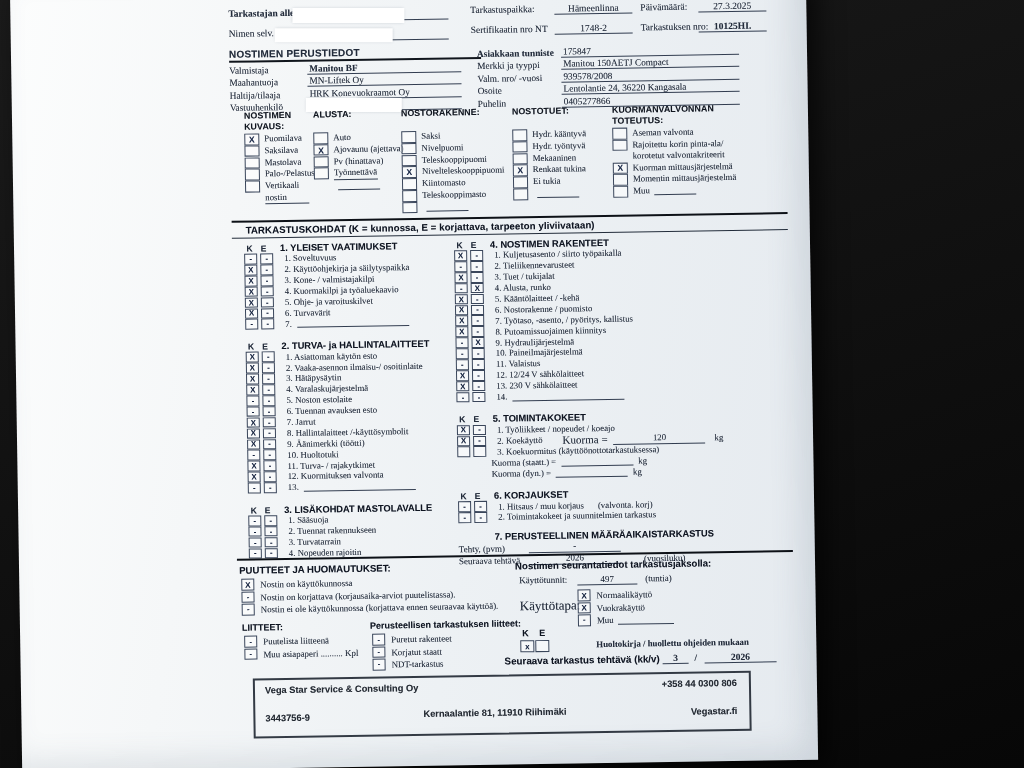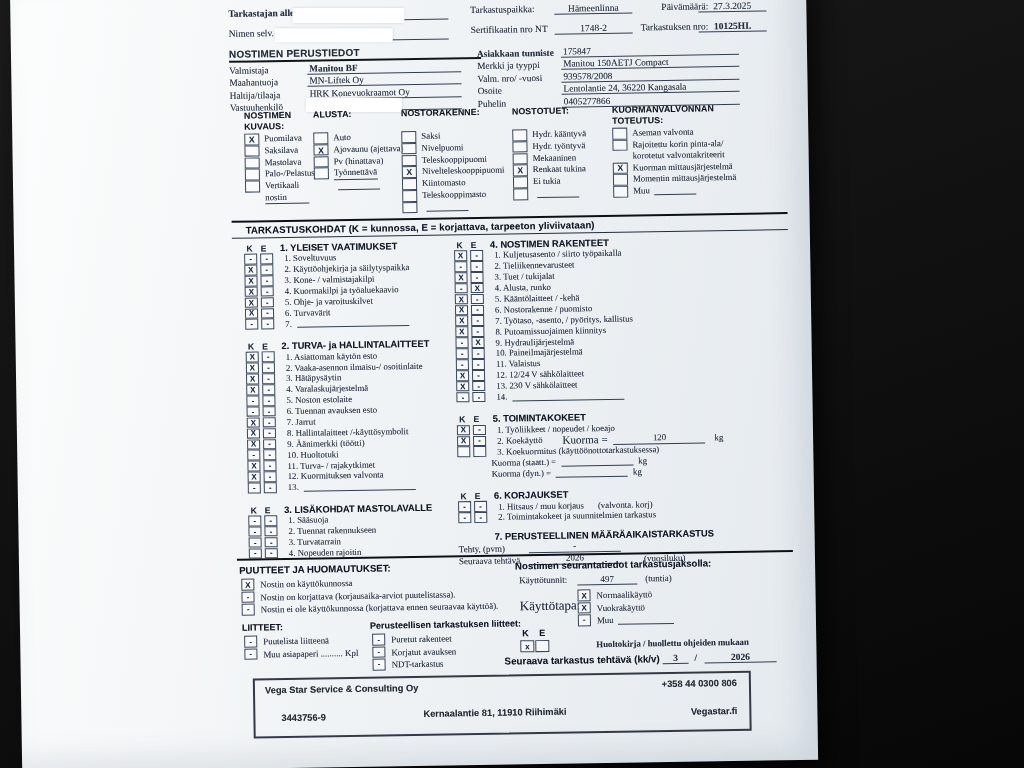--- a/index.html
+++ b/index.html
@@ -84,21 +84,21 @@
         <span class="redact" style="left:64px;top:3px;width:112px;height:15px;"></span>
         <span class="abs lab" style="left:0;top:22px;">Nimen selv.</span>
         <span class="abs uline" style="left:52px;top:22px;width:168px;height:13px;"></span>
         <span class="redact" style="left:46px;top:23px;width:118px;height:14px;"></span>
 
         <span class="abs lab" style="left:242px;top:2px;">Tarkastuspaikka:</span>
         <span class="abs uval uline" style="left:326px;top:2px;width:78px;">Hämeenlinna</span>
         <span class="abs lab" style="left:242px;top:22px;">Sertifikaatin nro NT</span>
         <span class="abs uval uline" style="left:326px;top:22px;width:78px;">1748-2</span>
 
-        <span class="abs lab" style="left:412px;top:2px;margin-left:21px;">Päivämäärä:</span>
+        <span class="abs lab" style="left:412px;top:2px;">Päivämäärä:</span>
         <span class="abs uval uline" style="left:470px;top:2px;width:68px;">27.3.2025</span>
         <span class="abs lab" style="left:412px;top:22px;">Tarkastuksen nro:</span>
         <span class="abs uval uline b" style="left:470px;top:22px;width:68px;">10125HI.</span>
       </div>
 
       <div class="abs" style="left:0;top:46px;width:556px;height:62px;">
         <div class="btitle">NOSTIMEN PERUSTIEDOT</div>
         <div class="abs" id="basics-left" style="left:0;top:14px;width:232px;">
             <div class="brow">
               <span class="blab">Valmistaja</span>
@@ -637,21 +637,21 @@
           </div>
 
         <div class="abs small-b" style="left:132px;top:62px;">Perusteellisen tarkastuksen liitteet:</div>
         <div class="abs" id="thorough-rows" style="left:134px;top:75px;">
             <div class="mrow">
               <span class="mbox">-</span>
               <span class="mlab">Puretut rakenteet</span>
             </div>
             <div class="mrow">
               <span class="mbox">-</span>
-              <span class="mlab">Korjatut avauksen</span>
+              <span class="mlab">Korjatut staatt</span>
             </div>
             <div class="mrow">
               <span class="mbox">-</span>
               <span class="mlab">NDT-tarkastus</span>
             </div>
           </div>
 
         <div class="abs ftitle" style="left:278px;top:4px;">Nostimen seurantatiedot tarkastusjaksolla:</div>
         <span class="abs lab" style="left:282px;top:19px;font-size:9px;">Käyttötunnit:</span>
         <span class="abs uval uline" style="left:340px;top:19px;width:60px;font-size:9px;">497</span>
@@ -680,20 +680,20 @@
 
         <span class="abs ftitle" style="left:266px;top:99px;font-size:9.8px;">Seuraava tarkastus tehtävä (kk/v)</span>
         <span class="abs uval uline b" style="left:424px;top:99px;width:26px;font-size:9.5px;">3</span>
         <span class="abs lab b" style="left:456px;top:99px;">/</span>
         <span class="abs uval uline b" style="left:466px;top:99px;width:72px;font-size:9.5px;">2026</span>
       </div>
 
       <div class="abs fbox" style="left:14px;top:676px;width:494px;height:56px;">
         <span class="abs ftxt" style="left:10px;top:5px;">Vega Star Service &amp; Consulting Oy</span>
         <span class="abs ftxt" style="right:12px;top:5px;">+358 44 0300 806</span>
-        <span class="abs ftxt" style="left:26px;top:33px;">3443756-9</span>
+        <span class="abs ftxt" style="left:10px;top:33px;">3443756-9</span>
         <span class="abs ftxt" style="left:168px;top:31px;">Kernaalantie 81, 11910 Riihimäki</span>
         <span class="abs ftxt" style="right:12px;top:33px;">Vegastar.fi</span>
       </div>
 
     </div>
   </div>
 </div>
 
 </body></html>

